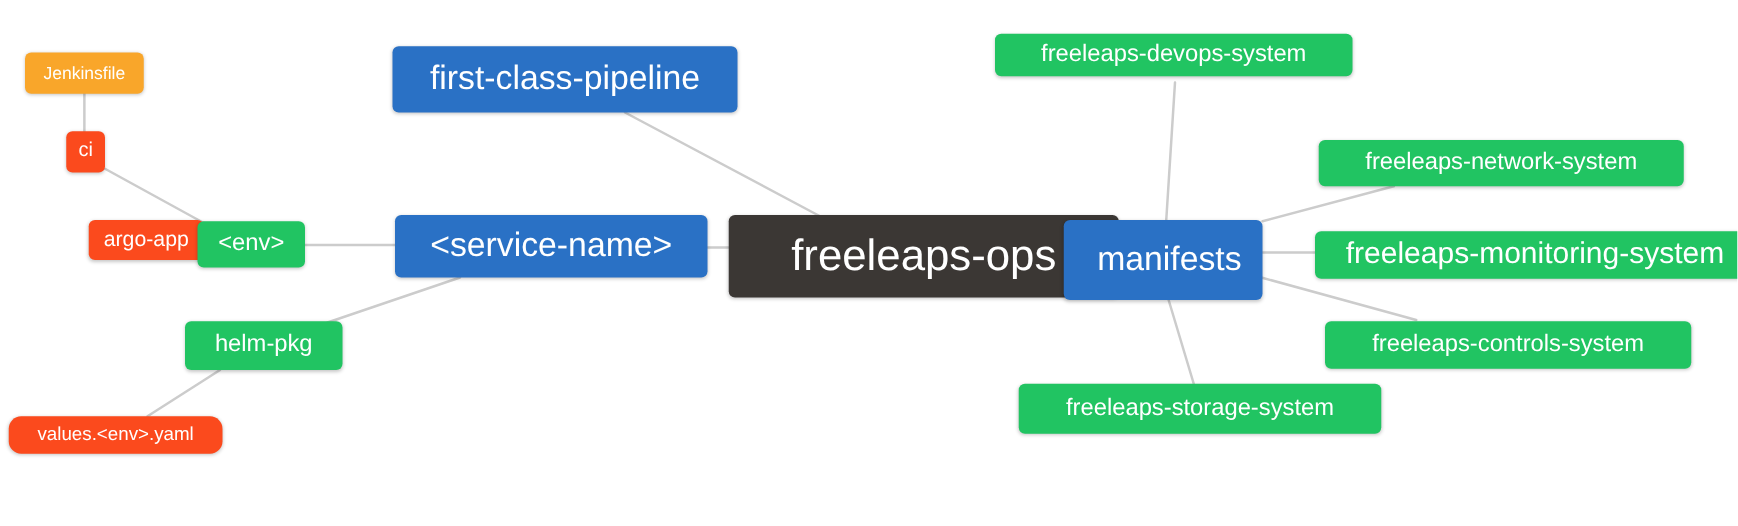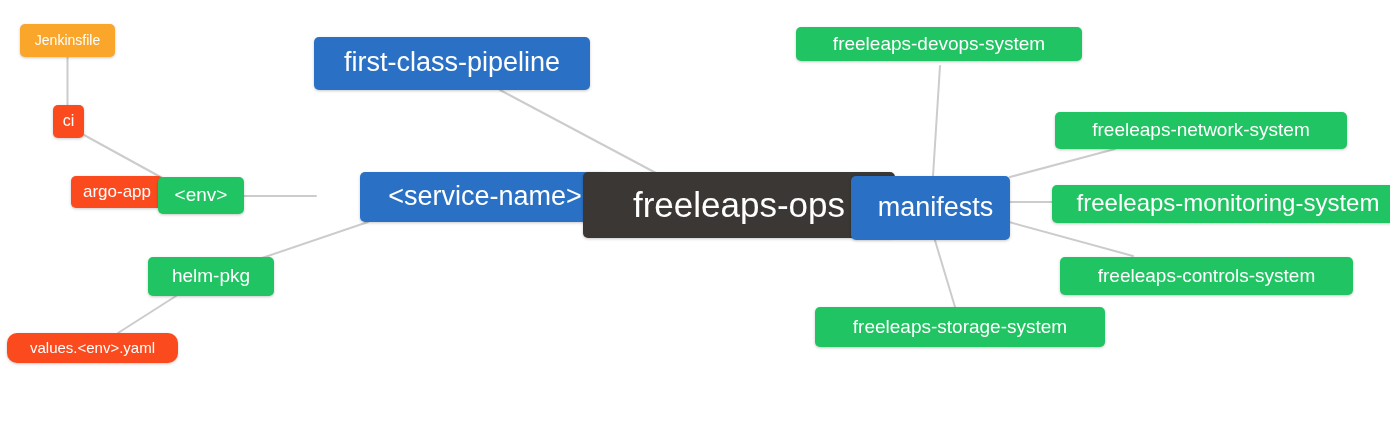--- a/index.html
+++ b/index.html
@@ -18,28 +18,28 @@
     color:#ffffff;
     border-radius:5px;
     box-shadow:0 1px 3px rgba(0,0,0,.22);
     white-space:nowrap;
     cursor:pointer;
     box-sizing:border-box;
     line-height:1;
     padding-bottom:2px;
   }
   
-  .n-jenkinsfile      {left:20px;  top:24px;  width:95px;  height:33px; font-size:14px;}
+  .n-jenkinsfile      {left:20px;  top:42px;  width:95px;  height:33px; font-size:14px;}
   .n-ci               {left:53px;  top:105px; width:31px;  height:33px; font-size:16px;}
   .n-argo-app         {left:31px;  top:176px; width:92px;  height:32px; font-size:17px;margin-left:40px;}
   .n-env              {left:158px; top:177px; width:86px;  height:37px; font-size:19px;}
   .n-helm-pkg         {left:148px; top:257px; width:126px; height:39px; font-size:19px;}
   .n-values-env-yaml  {left:7px;   top:333px; width:171px; height:30px; font-size:15px;border-radius:10px;}
   .n-first-class-pipeline{left:314px;top:37px;width:276px; height:53px; font-size:27px;}
-  .n-service-name     {left:316px; top:172px; width:250px; height:50px; font-size:27px;margin-left:44px;}
+  .n-service-name     {left:316px; top:172px; width:250px; height:50px; font-size:27px;}
   .n-freeleaps-ops    {left:583px; top:172px; width:312px; height:66px; font-size:35px;}
   .n-manifests        {left:851px; top:176px; width:159px; height:64px; font-size:27px;padding-left:10px;}
   .n-devops-system    {left:796px; top:27px;  width:286px; height:34px; font-size:19px;}
   .n-network-system   {left:1055px;top:112px; width:292px; height:37px; font-size:19px;}
   .n-monitoring-system{left:1052px;top:185px; width:352px; height:38px; font-size:24px;}
   .n-controls-system  {left:1060px;top:257px; width:293px; height:38px; font-size:19px;}
   .n-storage-system   {left:815px; top:307px; width:290px; height:40px; font-size:19px;}
 </style>
 </head>
 <body>

